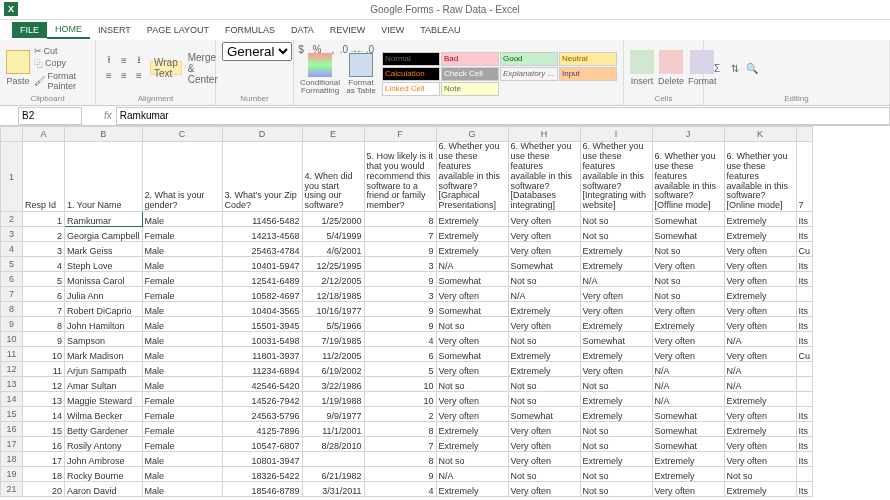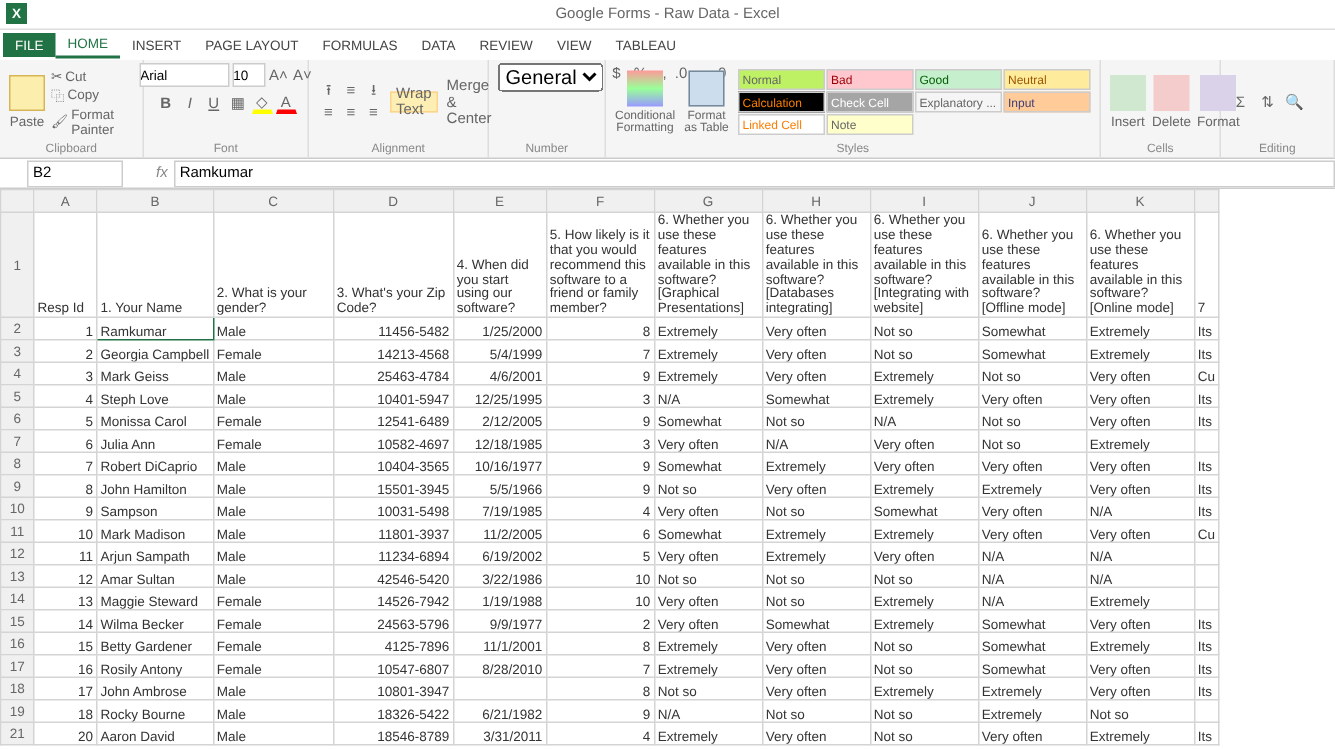--- a/index.html
+++ b/index.html
@@ -1,37 +1,37 @@
 <!DOCTYPE html>
 <html><head>
 <meta charset="utf-8">
 <style>
 *{box-sizing:border-box;margin:0;padding:0;font-family:"Segoe UI",Arial,sans-serif}
 body{background:#fff;font-size:10px;color:#444;overflow:hidden;width:890px;height:500px}
 .titlebar{height:20px;background:#fff;display:flex;align-items:center;justify-content:center;font-size:10px;color:#666;border-bottom:1px solid #ddd;position:relative}
 .titlebar .excel-icon{position:absolute;left:4px;top:2px;width:14px;height:14px;background:#217346;color:#fff;font-size:9px;font-weight:bold;display:flex;align-items:center;justify-content:center}
-.menubar{height:20px;background:#fff;display:flex;align-items:center;padding-left:2px;font-size:10px}
+.menubar{height:20px;background:#fff;display:flex;align-items:center;padding-left:12px;font-size:10px}
 .menubar .tab{padding:3px 8px;color:#444;cursor:pointer;text-transform:uppercase;font-size:9px}
 .menubar .tab.file{background:#217346;color:#fff}
 .menubar .tab.active{color:#217346;border-bottom:2px solid #217346}
 .ribbon{height:66px;background:#f5f5f5;border-bottom:1px solid #ccc;display:flex;font-size:9px;color:#666}
 .ribbon-group{border-right:1px solid #ddd;padding:2px 6px 0;display:flex;flex-direction:column;justify-content:space-between}
 .ribbon-group .label{text-align:center;font-size:8px;color:#888;padding-bottom:2px}
 .ribbon-group .content{display:flex;gap:4px;flex:1;align-items:center}
 .clip-btn{display:flex;flex-direction:column;align-items:flex-start;gap:2px;font-size:9px}
 .clip-btn .row{display:flex;align-items:center;gap:2px}
 .font-box{display:flex;flex-direction:column;gap:2px}
 .font-row{display:flex;gap:2px;align-items:center}
 .font-row select,.font-row input{font-size:9px;height:16px;border:1px solid #ccc}
 .mini-btn{width:14px;height:14px;border:1px solid transparent;display:inline-flex;align-items:center;justify-content:center;font-size:10px;cursor:pointer}
 .align-grid{display:grid;grid-template-columns:repeat(3,14px);gap:1px}
 .styles-tbl{display:grid;grid-template-columns:repeat(4,58px);grid-template-rows:14px 14px 14px;gap:1px;font-size:8px}
 .styles-tbl div{border:1px solid #ccc;padding:0 2px;display:flex;align-items:center;overflow:hidden;white-space:nowrap}
-.s-normal{background:#bef264}.s-bad{background:#ffc7ce;color:#9c0006}.s-good{background:#c6efce;color:#006100}.s-neutral{background:#ffeb9c;color:#9c5700}.s-calc{background:#000000;color:#fa7d00}
-.s-check{background:#a5a5a5;color:#fff}.s-expl{}.s-input{background:#ffcc99;color:#3f3f76}.s-linked{background:#fff;color:#fa7d00}.s-note{background:#ffffcc}
+.s-normal{background:#000000}.s-bad{background:#ffc7ce;color:#9c0006}.s-good{background:#c6efce;color:#006100}.s-neutral{background:#ffeb9c;color:#9c5700}.s-calc{background:#000000;color:#fa7d00}
+.s-check{background:#a5a5a5;color:#fff}.s-expl{font-style:italic}.s-input{background:#ffcc99;color:#3f3f76}.s-linked{background:#fff;color:#fa7d00}.s-note{background:#ffffcc}
 .formula-bar{height:20px;border-bottom:1px solid #ccc;display:flex;align-items:center;font-size:10px}
 .name-box{width:64px;height:18px;border:1px solid #ccc;margin:0 18px;padding:0 3px;font-size:10px}
 .fx{padding:0 4px;font-style:italic;color:#888}
 .fbar-input{flex:1;height:18px;border:1px solid #ccc;padding:0 3px;font-size:10px}
 .grid{position:relative;height:374px;overflow:auto}
 table{border-collapse:collapse;table-layout:fixed}
 th,td{border:1px solid #d4d4d4;height:15px;font-size:9px;color:#333;padding:0 2px;overflow:hidden;white-space:nowrap;text-overflow:clip;text-align:left;vertical-align:bottom}
 th{background:#f0f0f0;text-align:center;font-weight:normal;color:#666;vertical-align:middle}
 th.rowh{width:22px}
 tr.header-row td{white-space:normal;vertical-align:bottom;height:42px;font-size:9px;line-height:1.1}
@@ -78,45 +78,20 @@
           </div>
         <div class="row">
             <span>🖌</span>
             <span>Format Painter</span>
           </div>
       </div>
     </div>
     <div class="label">Clipboard</div>
   </div>
 
-  <div class="ribbon-group" style="width:110px">
-    <div class="content font-box">
-      <div class="font-row">
-        <input style="width: 60px;" value="Arial">
-        <input style="width: 22px;" value="10">
-        <span class="mini-btn">A˄</span>
-        <span class="mini-btn">A˅</span>
-      </div>
-      <div class="font-row">
-        <span class="mini-btn">
-            <b>B</b>
-          </span>
-        <span class="mini-btn">
-            <i>I</i>
-          </span>
-        <span class="mini-btn">
-            <u>U</u>
-          </span>
-        <span class="mini-btn">▦</span>
-        <span class="mini-btn" style="border-bottom:3px solid #ffff00">◇</span>
-        <span class="mini-btn" style="border-bottom:3px solid #ff0000">A</span>
-      </div>
-    </div>
-    <div class="label">Font</div>
-  </div>
 
   <div class="ribbon-group" style="width:120px">
     <div class="content">
       <div class="align-grid">
         <span class="mini-btn">⭱</span>
         <span class="mini-btn">≡</span>
         <span class="mini-btn">⭳</span>
         <span class="mini-btn">≡</span>
         <span class="mini-btn">≡</span>
         <span class="mini-btn">≡</span>
@@ -163,21 +138,20 @@
           <div class="s-good">Good</div>
           <div class="s-neutral">Neutral</div>
           <div class="s-calc">Calculation</div>
           <div class="s-check">Check Cell</div>
           <div class="s-expl">Explanatory ...</div>
           <div class="s-input">Input</div>
           <div class="s-linked">Linked Cell</div>
           <div class="s-note">Note</div>
         </div>
     </div>
-    <div class="label">Styles</div>
   </div>
 
   <div class="ribbon-group" style="width:80px">
     <div class="content">
       <div style="text-align:center"><div class="big-icon" style="background:#cfe8cf"></div><div>Insert</div></div>
       <div style="text-align:center"><div class="big-icon" style="background:#f4cccc"></div><div>Delete</div></div>
       <div style="text-align:center"><div class="big-icon" style="background:#d9d2e9"></div><div>Format</div></div>
     </div>
     <div class="label">Cells</div>
   </div>

